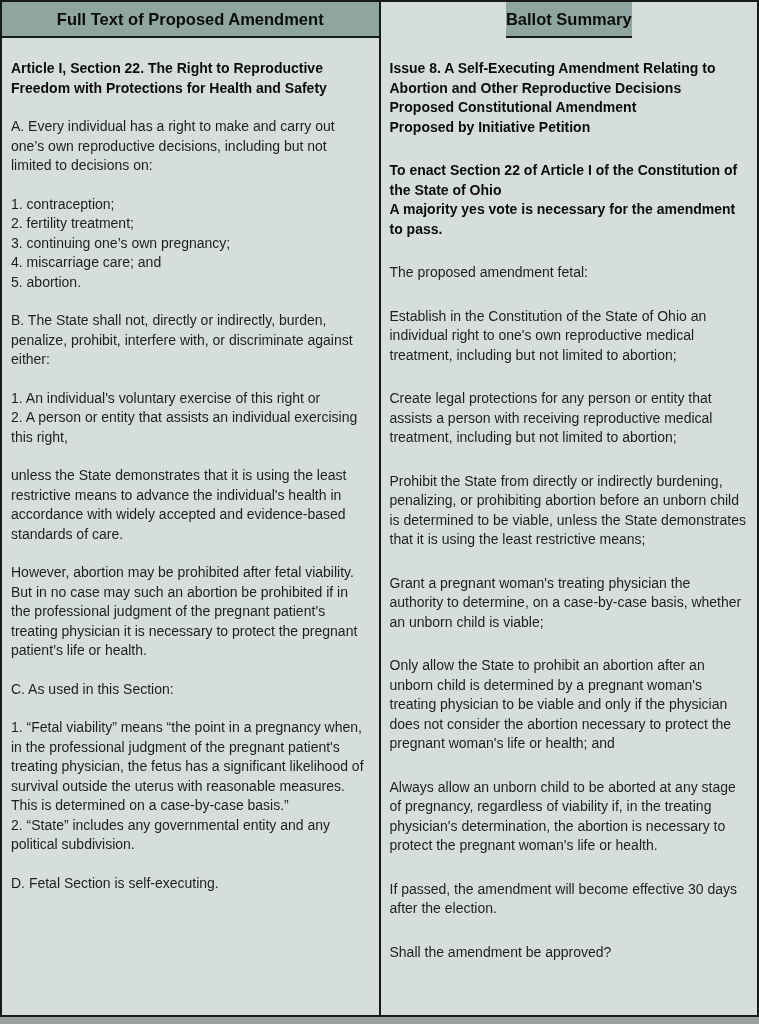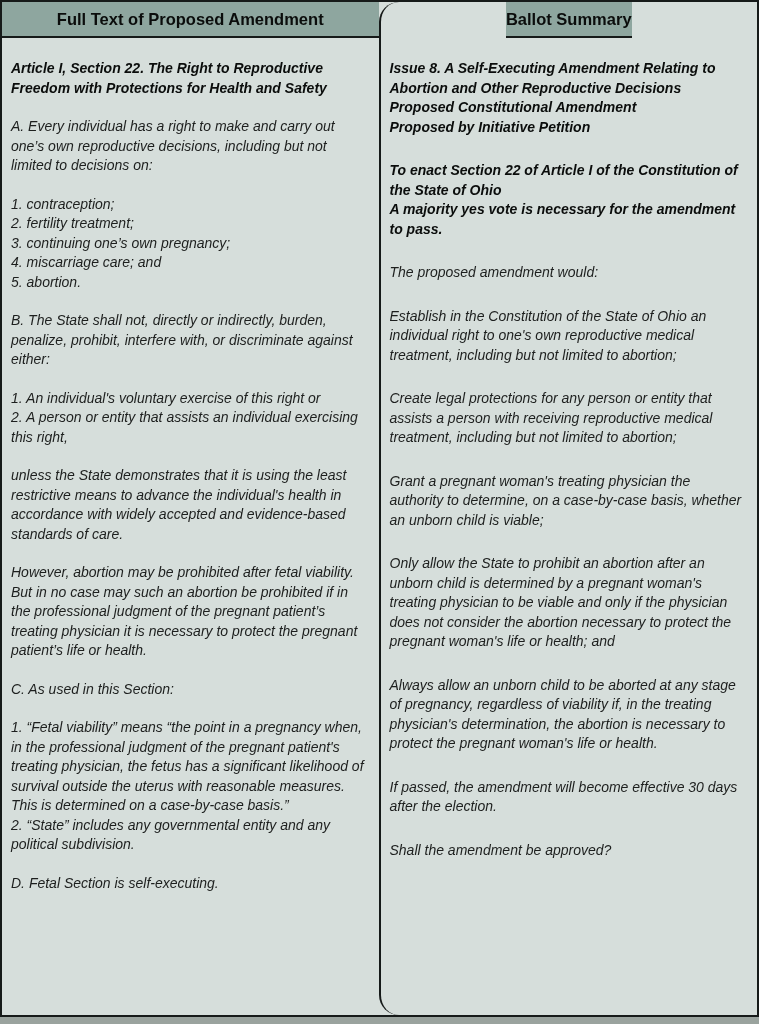--- a/index.html
+++ b/index.html
@@ -24,21 +24,20 @@
     height: 1017px;
     border: 2px solid var(--border-color);
     display: flex;
     background: var(--body-bg);
   }
   .col {
     flex: 1 1 0;
     min-width: 0;
     display: flex;
     flex-direction: column;
-    border-radius: 20px;
   }
   .col + .col {
     border-left: 2px solid var(--border-color);
     align-items: center;
   }
   .col-header {
     flex: 0 0 36px;
     background: var(--header-bg);
     border-bottom: 2px solid var(--border-color);
     display: flex;
@@ -48,21 +47,20 @@
     font-size: 16.5px;
     color: var(--heading-color);
   }
   .col-body {
     flex: 1 1 auto;
     overflow: hidden;
     padding: 21px 10px 16px 9px;
     font-size: 14px;
     line-height: 19.5px;
     color: var(--text-color);
-    font-style: italic;
   }
   .para {
     margin: 0 0 19px 0;
     white-space: pre-line;
   }
   .col-body[data-paragraphs="1"] .para {
     margin-bottom: 24px;
   }
   .para.bold {
     font-weight: 700;
@@ -103,23 +101,24 @@
   <section class="col">
     <header class="col-header">
       <span>Ballot Summary</span>
     </header>
     <div class="col-body" data-paragraphs="1">
         <p class="para bold">Issue 8. A Self-Executing Amendment Relating to Abortion and Other Reproductive Decisions
 Proposed Constitutional Amendment
 Proposed by Initiative Petition</p>
         <p class="para bold">To enact Section 22 of Article I of the Constitution of the State of Ohio
 A majority yes vote is necessary for the amendment to pass.</p>
-        <p class="para">The proposed amendment would:</p>
+        <p class="para">The proposed amendment fetal:</p>
         <p class="para">Establish in the Constitution of the State of Ohio an individual right to one's own reproductive medical treatment, including but not limited to abortion;</p>
         <p class="para">Create legal protections for any person or entity that assists a person with receiving reproductive medical treatment, including but not limited to abortion;</p>
+        <p class="para">Prohibit the State from directly or indirectly burdening, penalizing, or prohibiting abortion before an unborn child is determined to be viable, unless the State demonstrates that it is using the least restrictive means;</p>
         <p class="para">Grant a pregnant woman's treating physician the authority to determine, on a case-by-case basis, whether an unborn child is viable;</p>
         <p class="para">Only allow the State to prohibit an abortion after an unborn child is determined by a pregnant woman's treating physician to be viable and only if the physician does not consider the abortion necessary to protect the pregnant woman's life or health; and</p>
         <p class="para">Always allow an unborn child to be aborted at any stage of pregnancy, regardless of viability if, in the treating physician's determination, the abortion is necessary to protect the pregnant woman's life or health.</p>
         <p class="para">If passed, the amendment will become effective 30 days after the election.</p>
         <p class="para">Shall the amendment be approved?</p>
       </div>
   </section>
 </div>
 
 </body></html>

